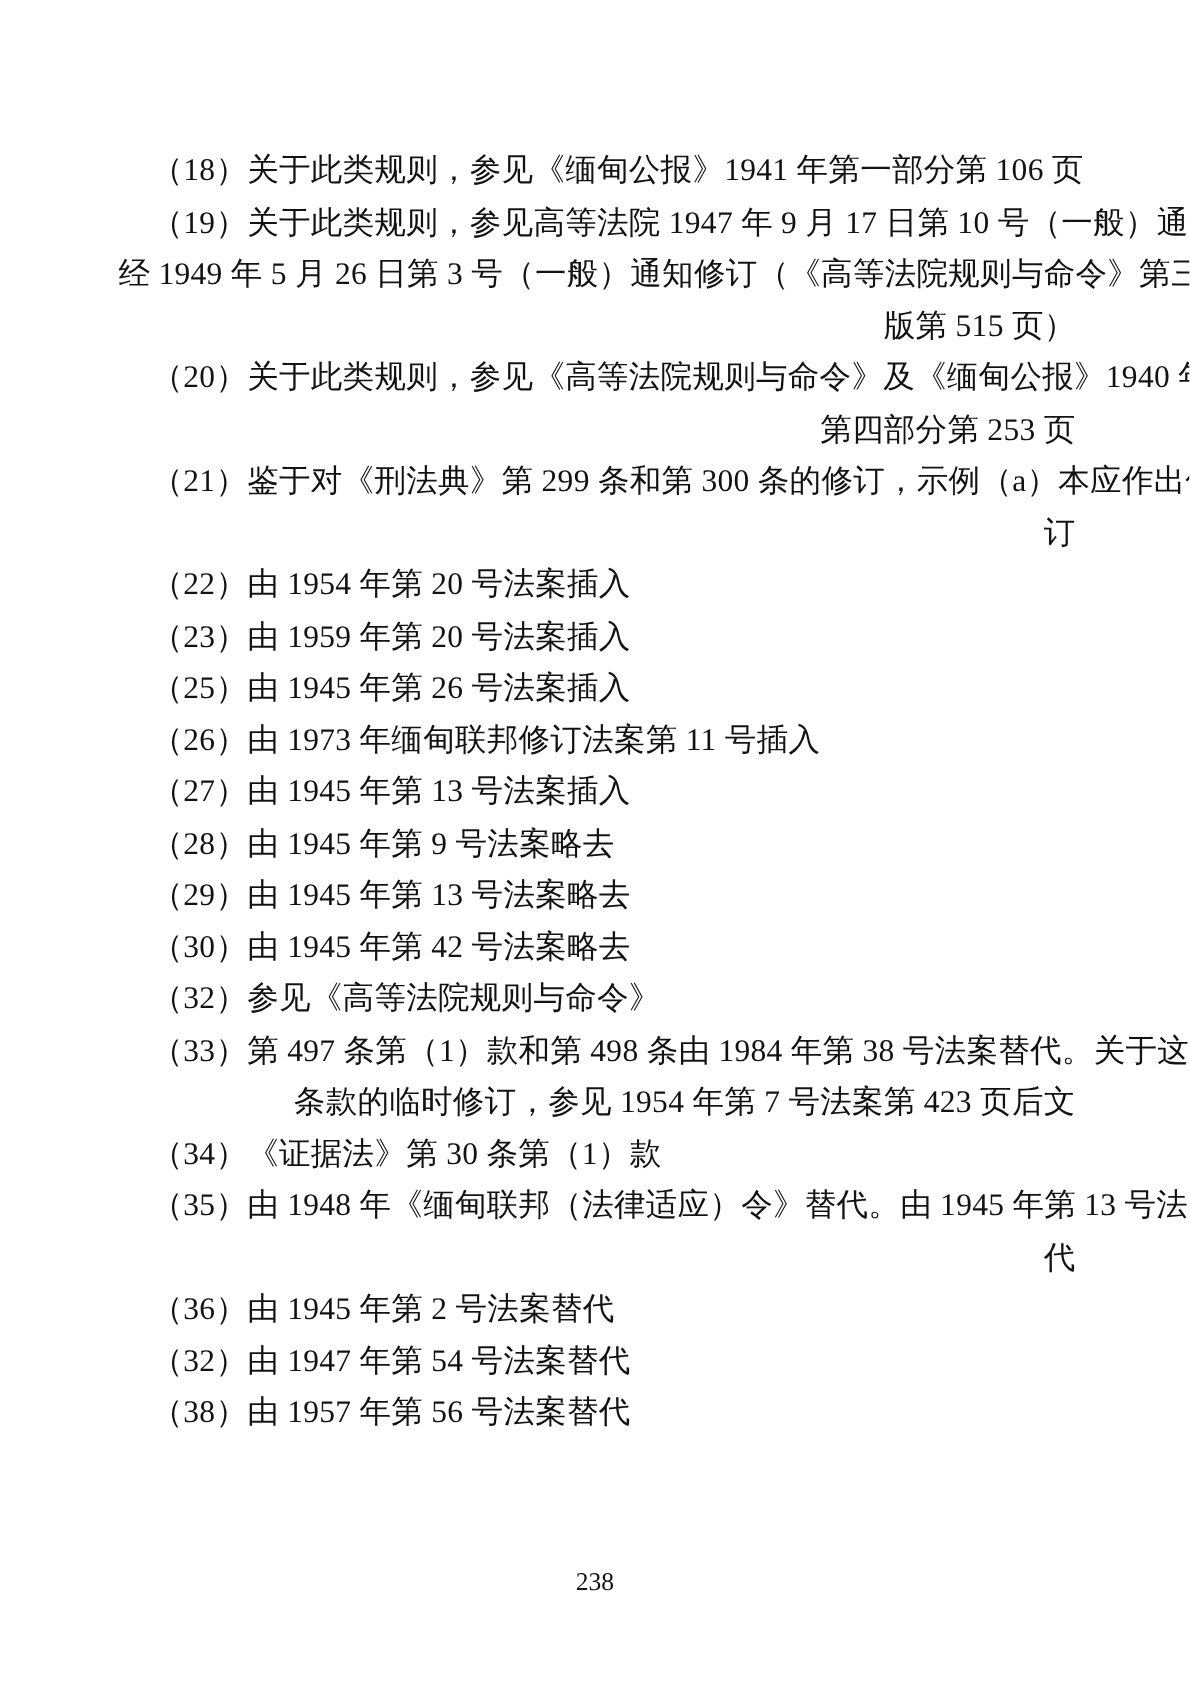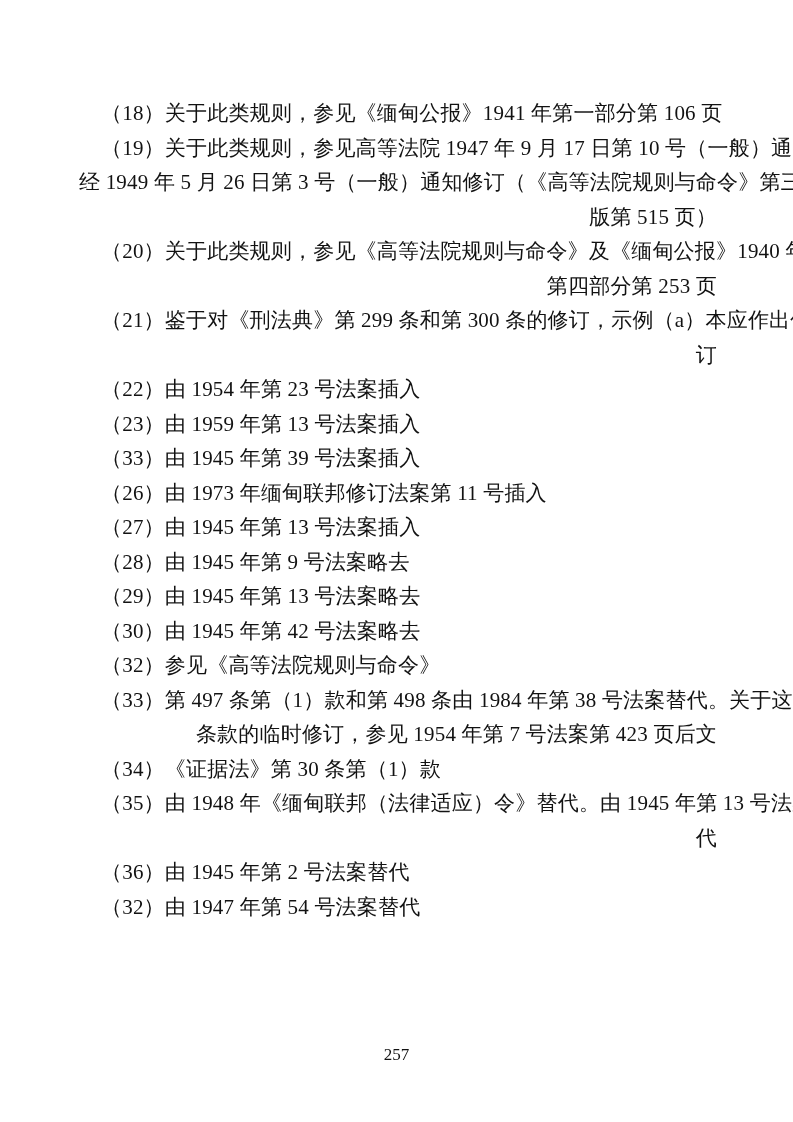--- a/index.html
+++ b/index.html
@@ -53,31 +53,32 @@
 <div class="page">
   <div class="content">
     <div class="line first">（18）关于此类规则，参见《缅甸公报》1941 年第一部分第 106 页</div>
     <div class="line first">（19）关于此类规则，参见高等法院 1947 年 9 月 17 日第 10 号（一般）通知，</div>
     <div class="line cont">经 1949 年 5 月 26 日第 3 号（一般）通知修订（《高等法院规则与命令》第三</div>
     <div class="line cont">版第 515 页）</div>
     <div class="line first">（20）关于此类规则，参见《高等法院规则与命令》及《缅甸公报》1940 年</div>
     <div class="line cont">第四部分第 253 页</div>
     <div class="line first">（21）鉴于对《刑法典》第 299 条和第 300 条的修订，示例（a）本应作出修</div>
     <div class="line cont">订</div>
-    <div class="line first">（22）由 1954 年第 23 号法案插入</div>
-    <div class="line first">（23）由 1959 年第 13 号法案插入</div>
-    <div class="line first">（33）由 1945 年第 39 号法案插入</div>
+    <div class="line first">（22）由 1954 年第 20 号法案插入</div>
+    <div class="line first">（23）由 1959 年第 20 号法案插入</div>
+    <div class="line first">（25）由 1945 年第 26 号法案插入</div>
     <div class="line first">（26）由 1973 年缅甸联邦修订法案第 11 号插入</div>
     <div class="line first">（27）由 1945 年第 13 号法案插入</div>
     <div class="line first">（28）由 1945 年第 9 号法案略去</div>
     <div class="line first">（29）由 1945 年第 13 号法案略去</div>
     <div class="line first">（30）由 1945 年第 42 号法案略去</div>
     <div class="line first">（32）参见《高等法院规则与命令》</div>
     <div class="line first">（33）第 497 条第（1）款和第 498 条由 1984 年第 38 号法案替代。关于这些</div>
     <div class="line cont">条款的临时修订，参见 1954 年第 7 号法案第 423 页后文</div>
     <div class="line first">（34）《证据法》第 30 条第（1）款</div>
     <div class="line first">（35）由 1948 年《缅甸联邦（法律适应）令》替代。由 1945 年第 13 号法案替</div>
     <div class="line cont">代</div>
     <div class="line first">（36）由 1945 年第 2 号法案替代</div>
     <div class="line first">（32）由 1947 年第 54 号法案替代</div>
+    <div class="line first">（38）由 1957 年第 56 号法案替代</div>
   </div>
-  <div class="page-number">257</div>
+  <div class="page-number">238</div>
 </div>
 
 </body></html>

